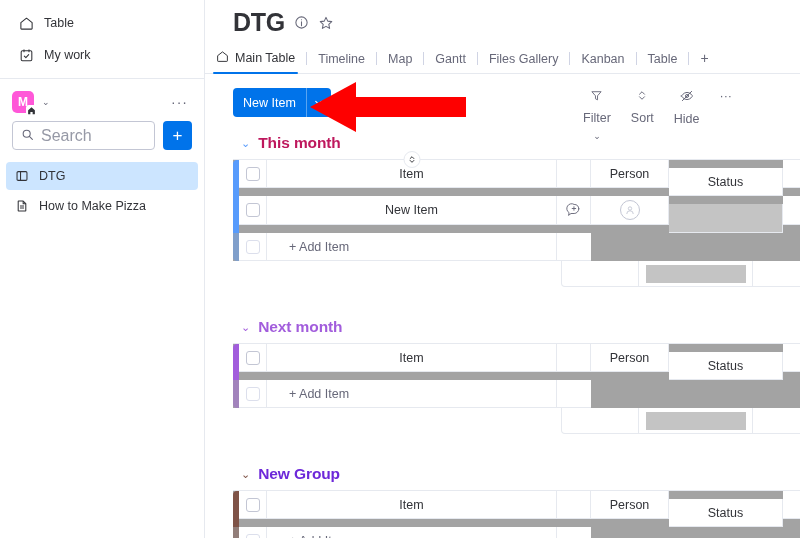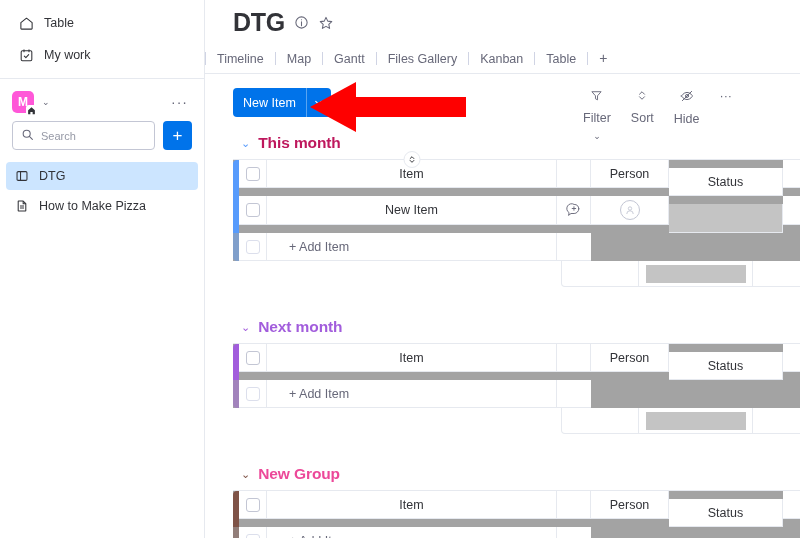--- a/index.html
+++ b/index.html
@@ -57,21 +57,21 @@
   .search-row { display: flex; align-items: center; gap: 8px; padding: 0 12px 10px 12px; }
   .search-box {
     flex: 1; height: 29px;
     border: 1px solid #c3c6d4; border-radius: 4px;
     display: flex; align-items: center; gap: 7px;
     padding: 0 8px; background: #ffffff;
   }
   .search-box input {
     border: none; outline: none; background: transparent;
     font-family: "Liberation Sans", sans-serif;
-    font-size: 11px; color: #b91c1c; width: 100%;
+    font-size: 16px; color: #b91c1c; width: 100%;
   }
   .search-box input::placeholder { color: #9699a6; }
   .add-btn {
     width: 29px; height: 29px; flex: 0 0 29px;
     background: #0073ea; border-radius: 4px; border: none;
     color: #fff; font-size: 17px; line-height: 1;
     display: flex; align-items: center; justify-content: center;
     cursor: pointer;
   }
 
@@ -306,20 +306,28 @@
         </span>
         <span class="head-icon">
           <svg width="16" height="16" viewBox="0 0 24 24" fill="none" stroke="#676879" stroke-width="1.6" stroke-linejoin="round">
             <path d="m12 3.6 2.6 5.6 6 .7-4.4 4.2 1.2 6-5.4-3-5.4 3 1.2-6L3.4 9.9l6-.7z"></path>
           </svg>
         </span>
       </div>
     </div>
 
     <nav class="tabs">
+      <div class="tab active">
+        <span>
+          <svg width="13" height="13" viewBox="0 0 24 24" fill="none" stroke="#323338" stroke-width="1.8" stroke-linejoin="round">
+            <path d="M3 10.5 12 3.5l9 7V20a1 1 0 0 1-1 1H4a1 1 0 0 1-1-1z"></path>
+          </svg>
+        </span>
+        <span>Main Table</span>
+      </div>
       <span class="tab-sep"></span>
       <div class="tab">
         <span>Timeline</span>
       </div>
       <span class="tab-sep"></span>
       <div class="tab">
         <span>Map</span>
       </div>
       <span class="tab-sep"></span>
       <div class="tab">
@@ -519,21 +527,21 @@
               <span class="bar"></span>
             </div>
             <div class="sum-cell sum-date"></div>
           </div>
         </div>
       </div>
 
       <div class="group" style="margin-top:31px">
         <div class="group-head">
           <span class="group-caret" style="color:#7f5347">⌄</span>
-          <span class="group-name" style="color:#ec4899">New Group</span>
+          <span class="group-name" style="color:#6d28d9">New Group</span>
         </div>
         <div class="table">
 
           <div class="trow hrow">
             <div class="accent" style="background:#7f5347"></div>
             <div class="cell c-check">
               <span class="chk"></span>
             </div>
             <div class="cell c-item">
               <span>Item</span>

